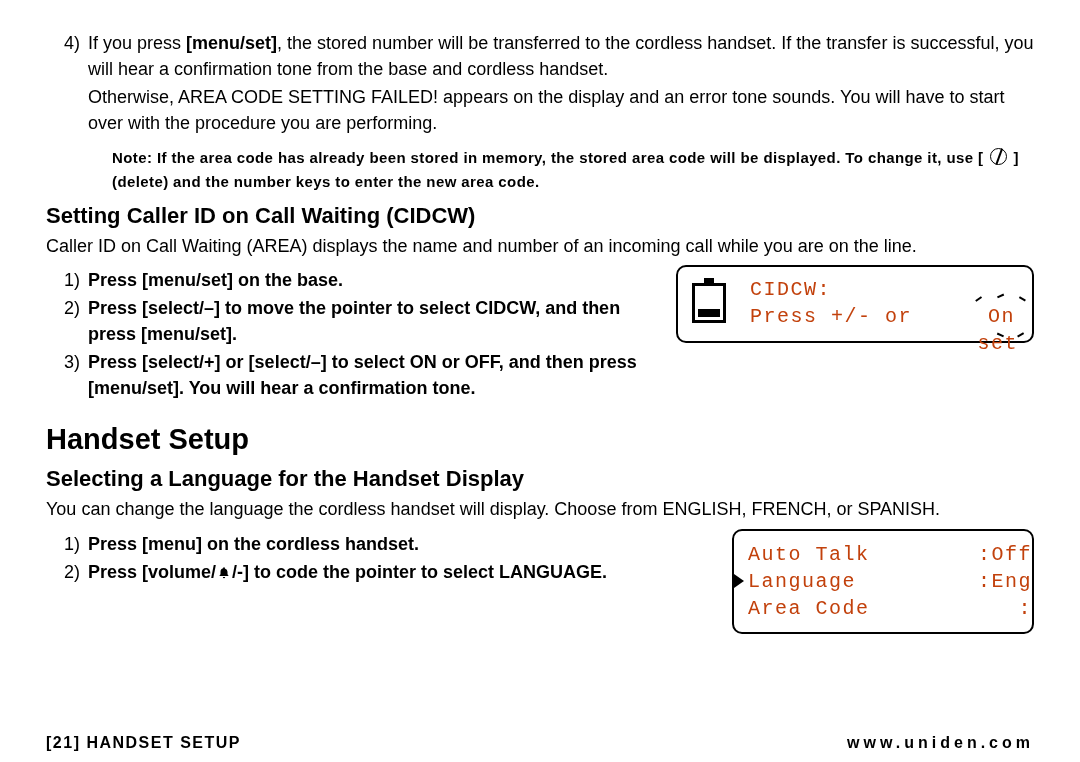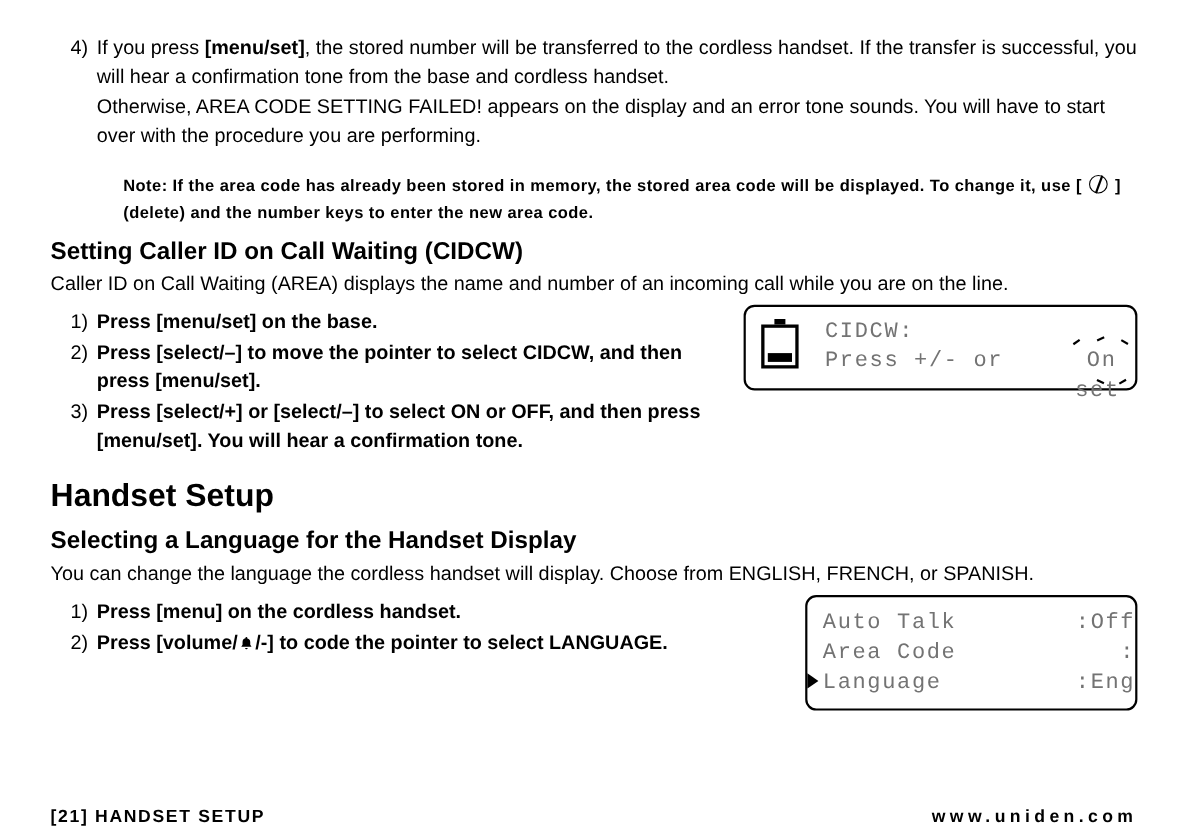--- a/index.html
+++ b/index.html
@@ -26,21 +26,21 @@
   .step4-num {
     width: 34px;
     text-align: right;
     padding-right: 8px;
     flex-shrink: 0;
   }
   .step4-body {
     flex: 1;
   }
   .note {
-    margin-top: 22px;
+    margin-top: 10px;
     padding-left: 24px;
     font-size: 15px;
     font-weight: bold;
     letter-spacing: 0.4px;
     line-height: 1.55;
   }
   .slash-icon {
     display: inline-block;
     width: 15px;
     height: 15px;
@@ -111,21 +111,21 @@
 
   .lcd {
     border: 2.5px solid #000;
     border-radius: 10px;
     padding: 8px 14px 10px 14px;
     font-family: "Courier New", monospace;
     font-size: 20px;
     font-weight: 500;
     letter-spacing: 1.5px;
     line-height: 1.35;
-    color: #737373;
+    color: #c2410c;
     box-sizing: border-box;
     position: relative;
   }
   .lcd1 {
     width: 358px;
     height: 78px;
   }
   .lcd1-inner {
     display: flex;
     align-items: center;
@@ -329,26 +329,26 @@
         </li>
       </ol>
     </div>
     <div class="col-right">
       <div class="lcd lcd2">
         <div class="row">
           <span><span class="nosel"></span><span>Auto Talk</span></span>
           <span>:Off</span>
         </div>
         <div class="row">
+          <span><span class="tri"></span><span>Language</span></span>
+          <span>:Eng</span>
+        </div>
+        <div class="row">
           <span><span class="nosel"></span><span>Area Code</span></span>
           <span>:</span>
-        </div>
-        <div class="row">
-          <span><span class="tri"></span><span>Language</span></span>
-          <span>:Eng</span>
         </div>
       </div>
     </div>
   </div>
 
 </div>
 
 <div class="footer">
   <span>[21] HANDSET SETUP</span>
   <span class="url">www.uniden.com</span>

